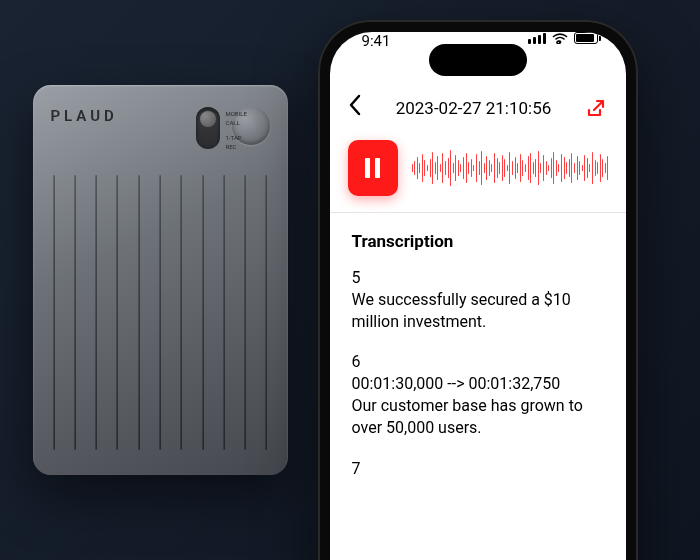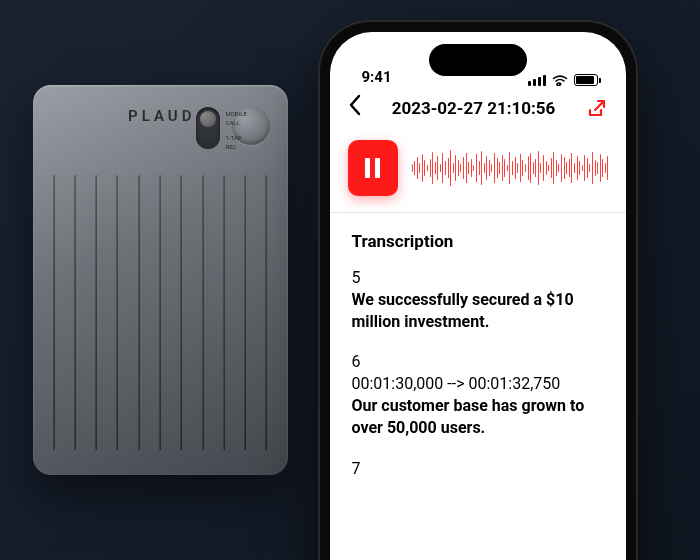--- a/index.html
+++ b/index.html
@@ -21,21 +21,21 @@
       height: 390px;
       background: linear-gradient(155deg, #9a9ea5 0%, #6d7178 40%, #44474d 100%);
       border-radius: 18px;
       position: relative;
       box-shadow: 0 20px 50px rgba(0,0,0,0.5), inset 0 1px 2px rgba(255,255,255,0.3);
       padding: 22px 18px;
       margin-left: -30px;
     }
     .device-top {
       display: flex;
-      justify-content: flex-end;
+      justify-content: space-between;
       align-items: flex-start;
       margin-bottom: 20px;
     }
     .device-brand {
       font-size: 15px;
       font-weight: 600;
       letter-spacing: 4px;
       color: #2a2c30;
     }
     .device-slider {
@@ -111,24 +111,24 @@
       background: #000;
       border-radius: 20px;
       z-index: 10;
     }
 
     
     .status-bar {
       height: 54px;
       display: flex;
       justify-content: space-between;
-      align-items: flex-end;
+      align-items: flex-start;
       padding: 0 28px 0 32px;
       font-size: 15px;
-      font-weight: 700;
+      font-weight: 400;
       color: #000;
     }
     .status-right {
       display: flex;
       align-items: center;
       gap: 6px;
     }
     .signal-bars {
       display: flex;
       align-items: flex-end;
@@ -176,21 +176,21 @@
       padding: 0 18px;
     }
     .nav-back {
       font-size: 24px;
       color: #000;
       font-weight: 300;
       cursor: pointer;
     }
     .nav-title {
       font-size: 17px;
-      font-weight: 700;
+      font-weight: 400;
       color: #000;
     }
     .nav-share {
       width: 22px; height: 22px;
       position: relative;
       cursor: pointer;
     }
 
     
     .player {
@@ -259,21 +259,20 @@
       color: #000;
     }
     .segment-index {
       display: block;
     }
     .segment-time {
       display: block;
     }
     .segment-text {
       display: block;
-      font-weight: bold;
     }
   </style>
 </head>
 <body>
 
 <div class="device">
   <div class="device-top">
     <div class="device-brand">PLAUD</div>
     <div style="display:flex;gap:12px;align-items:flex-start;">
       <div class="device-slider">

